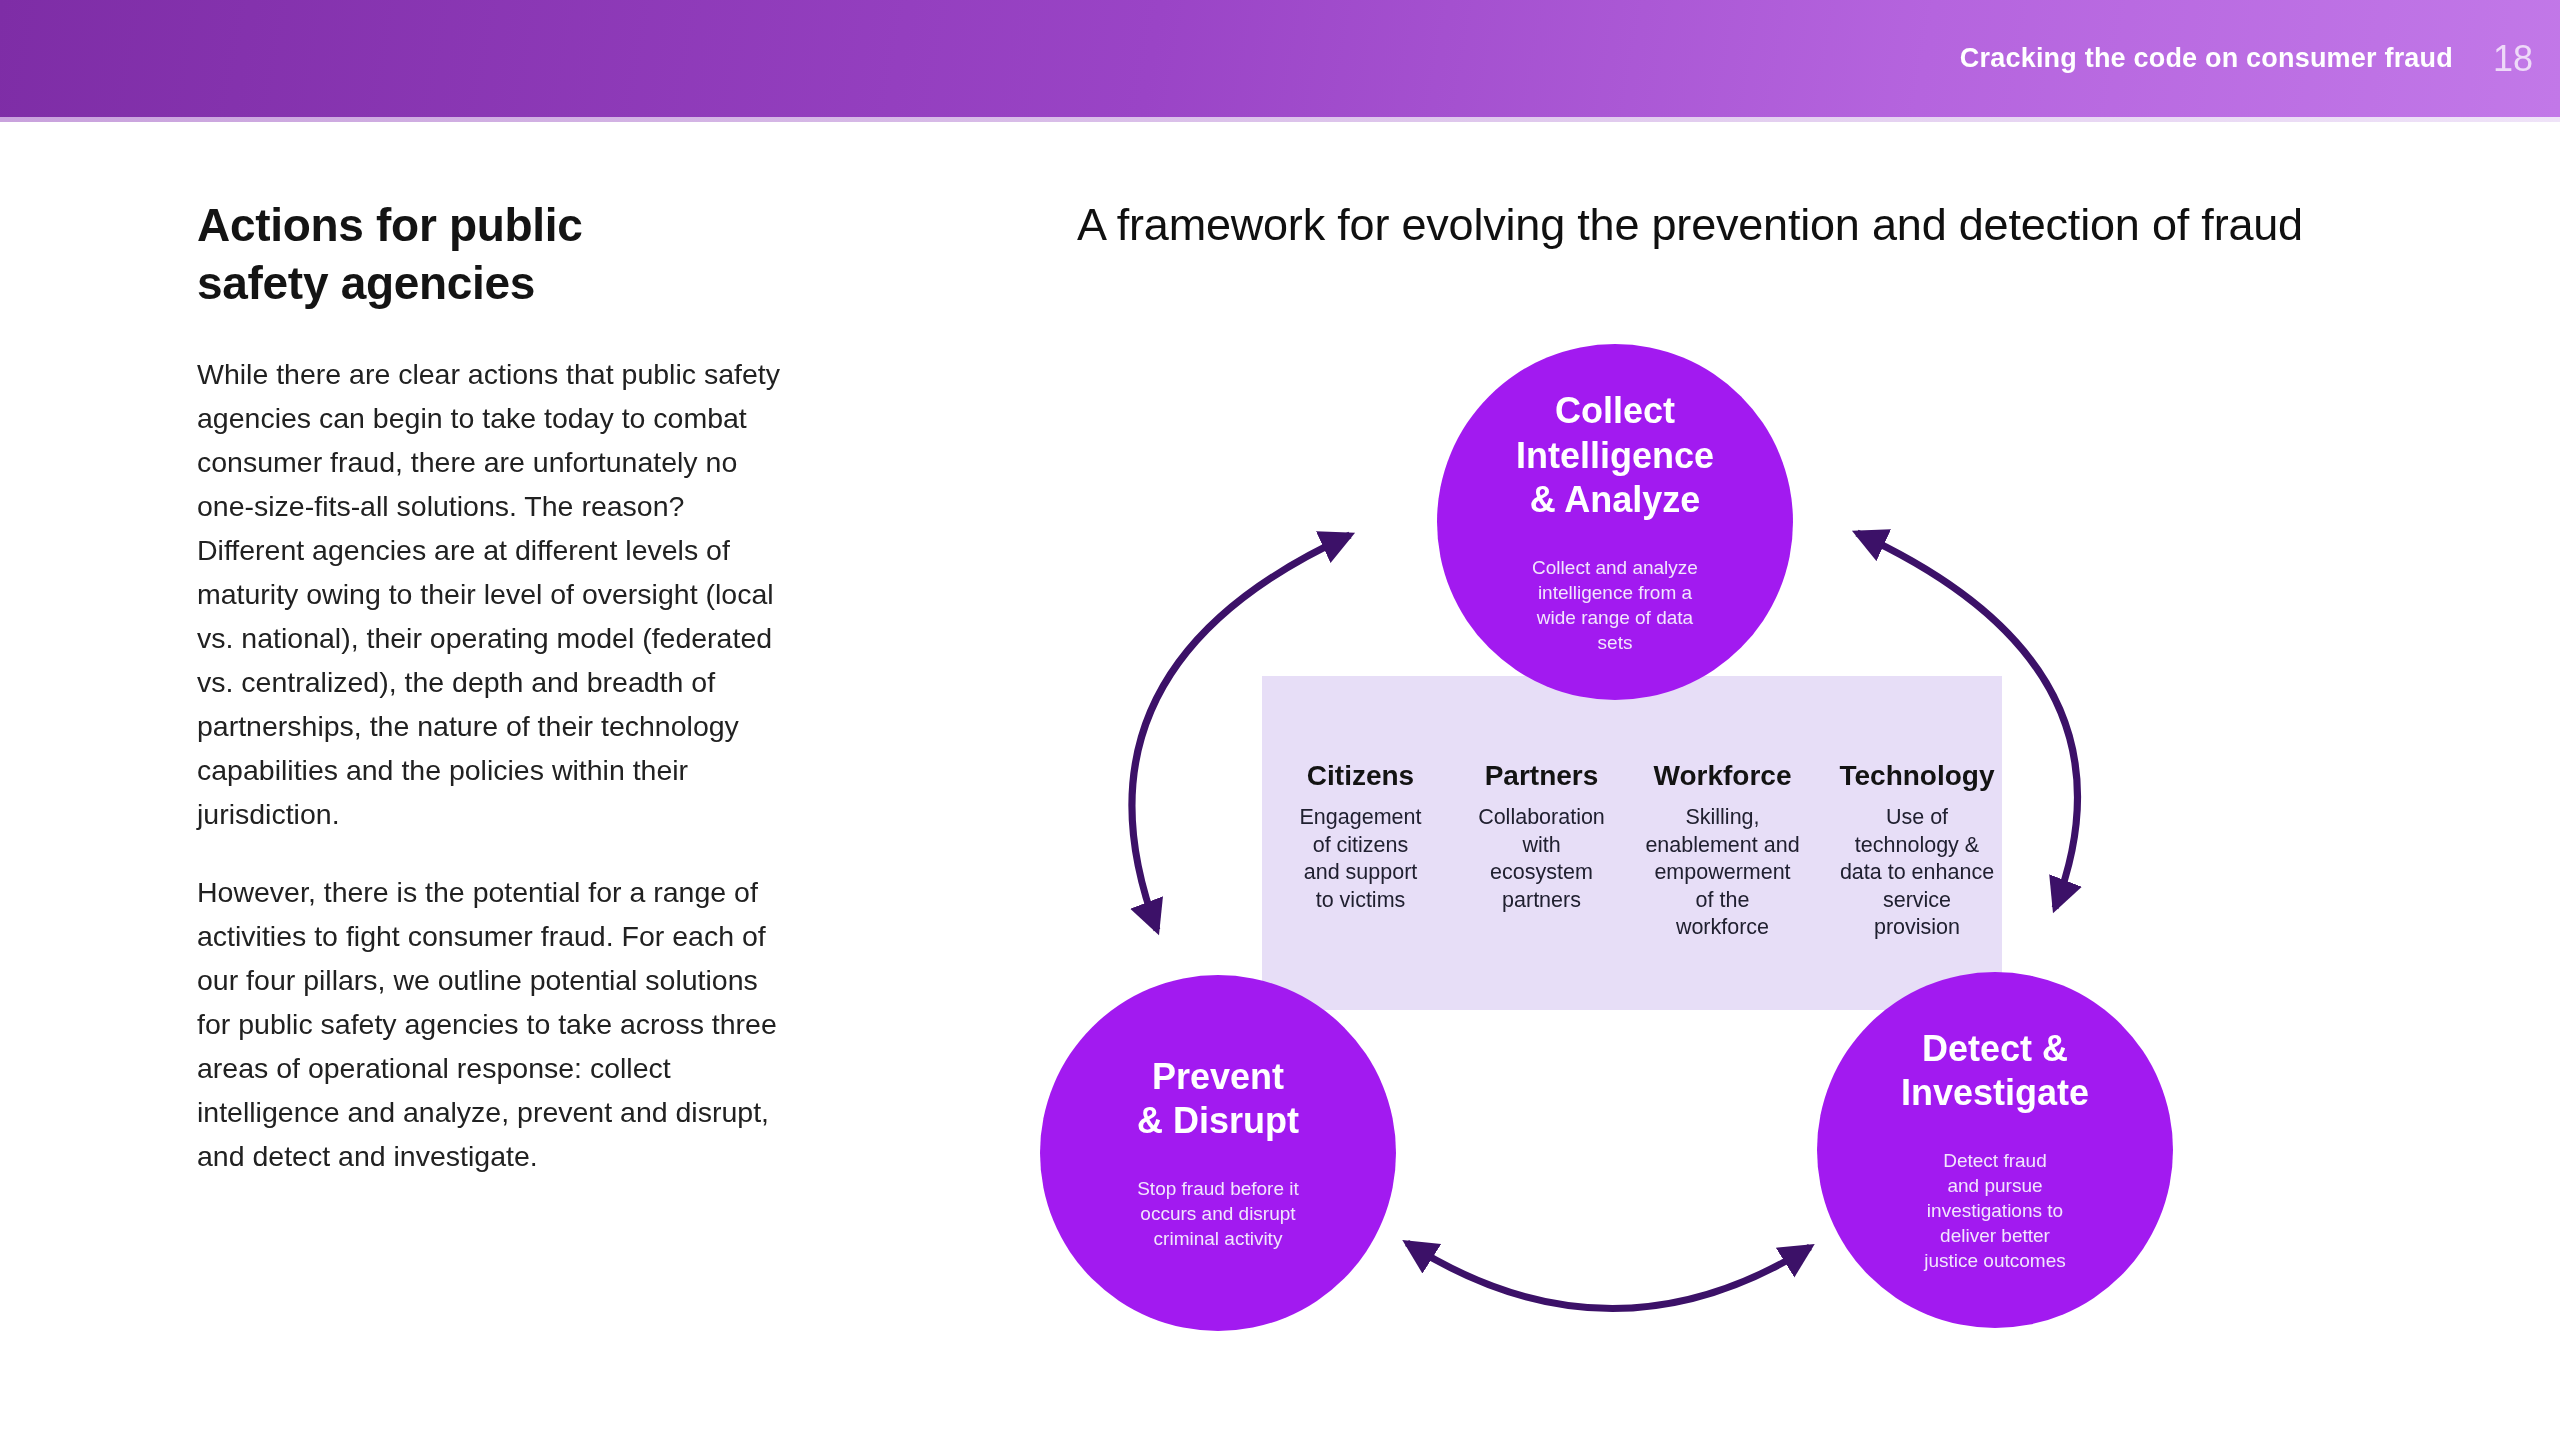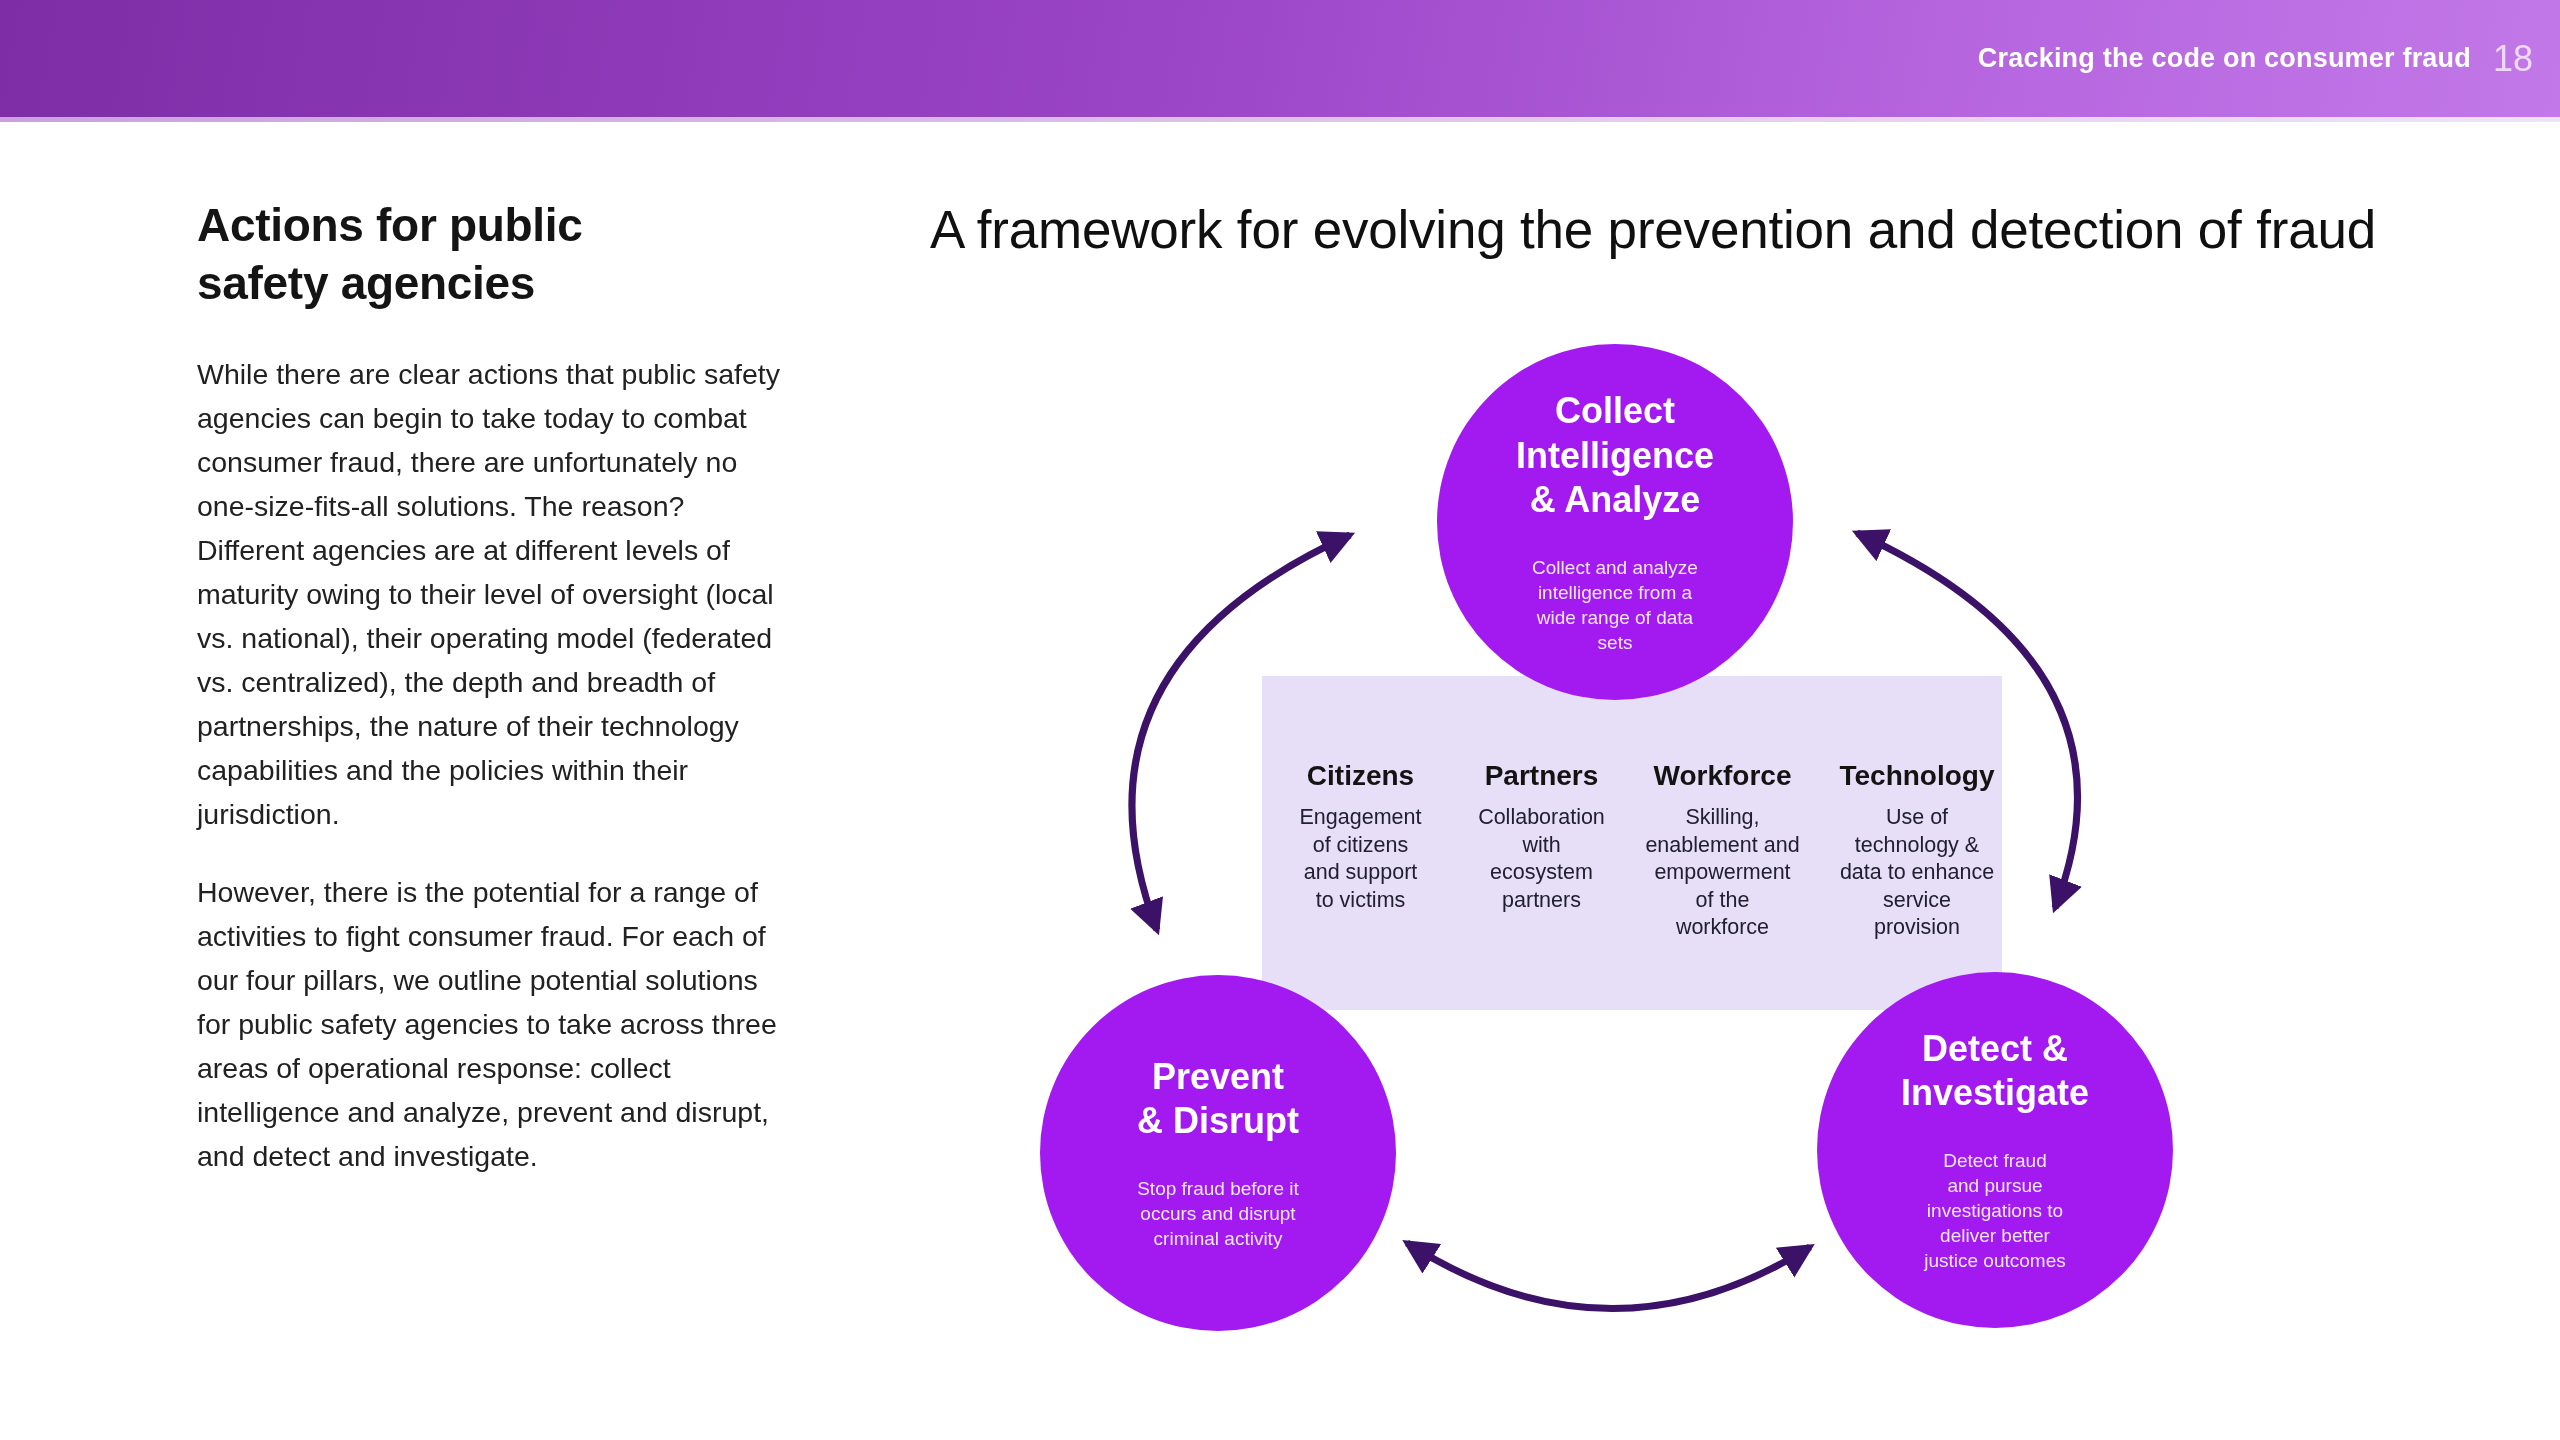--- a/index.html
+++ b/index.html
@@ -13,38 +13,38 @@
   .header {
     position:absolute; left:0; top:0; width:2560px; height:117px;
     background:linear-gradient(100deg,#7e2da6 0%, #9a44c6 45%, #b564de 75%, #c278e8 100%);
   }
   .header::after {
     content:""; position:absolute; left:0; bottom:-5px; width:100%; height:5px;
     background:linear-gradient(90deg,#c9a2dd 0%, #efe3f8 100%);
   }
   .header-inner {
     position:absolute; right:27px; top:0; height:117px;
-    display:flex; align-items:center; gap:22px;
+    display:flex; align-items:center; gap:40px;
   }
   .header-title { font-size:27px; font-weight:700; color:#ffffff; letter-spacing:0.2px; }
   .page-num { font-size:36px; font-weight:400; color:rgba(255,255,255,0.72); }
 
   
   .left-heading {
     position:absolute; left:197px; top:196px; width:500px;
     font-size:46px; line-height:1.27; font-weight:700; color:#141414; letter-spacing:-0.3px;
   }
   .left-body { position:absolute; left:197px; top:352px; width:600px; }
   .left-body p { font-size:28.5px; line-height:44px; color:#212121; }
   .left-body p + p { margin-top:34px; }
 
   
   .fw-title {
     position:absolute; left:930px; top:199px; width:1520px;
-    font-size:53px; font-weight:500; color:#101010; letter-spacing:-0.2px;
+    font-size:45px; font-weight:500; color:#101010; letter-spacing:-0.2px;text-align:center;
   }
 
   
   .pillar {
     position:absolute; top:676px; width:197px; height:334px;
     background:#e7def7; text-align:center; padding:84px 6px 0; z-index:1;
   }
   .pillar-title { font-size:28px; font-weight:700; color:#131313; }
   .pillar-desc {
     margin-top:12px; font-size:21.5px; line-height:1.28; color:#202030;

